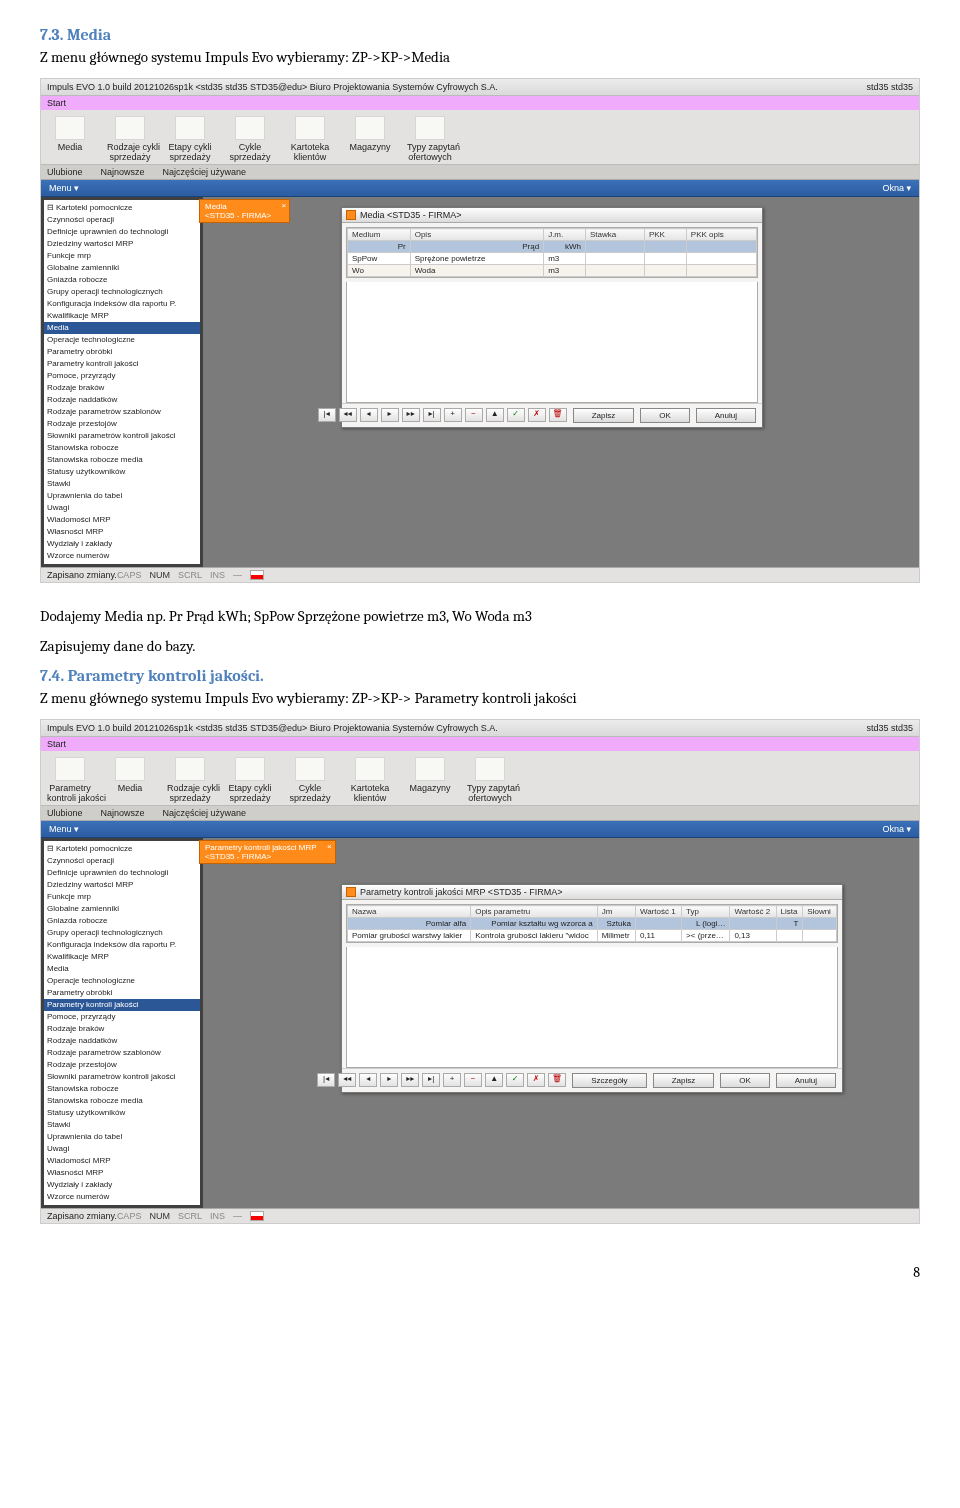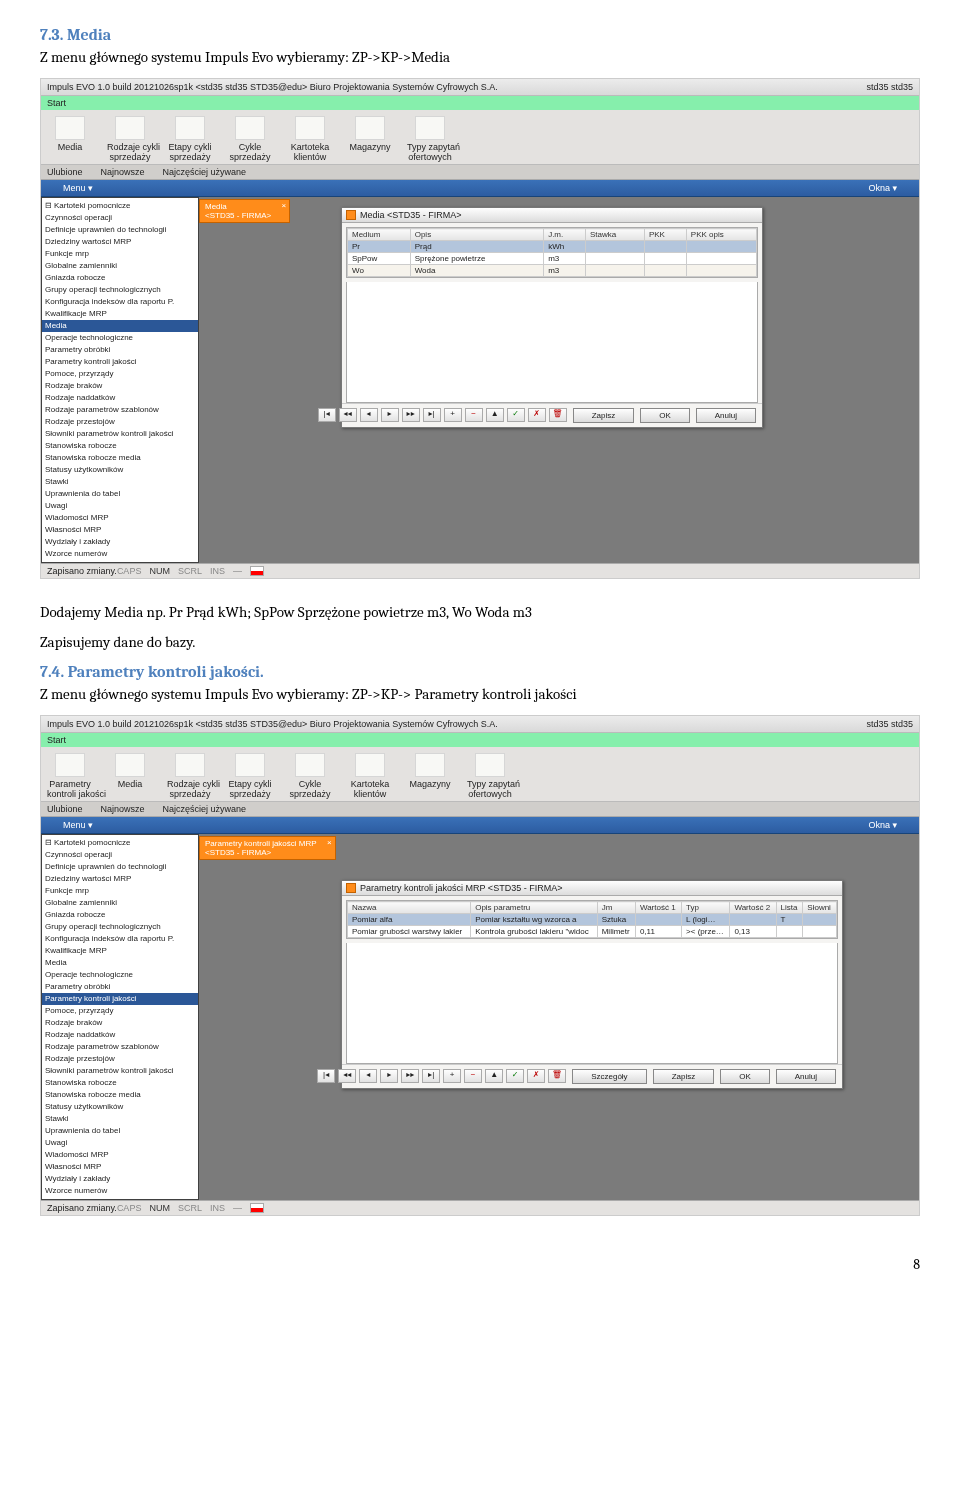--- a/index.html
+++ b/index.html
@@ -27,21 +27,21 @@
   }
   .screenshot-wrap {
     margin: 12px 0 24px 0;
   }
   
   .app {
     border: 1px solid #ccc;
     font-family: Tahoma, Arial, sans-serif;
     font-size: 9px;
     color: #222;
-    background:#86efac;
+    background:#f0abfc;
   }
   .app-titlebar {
     background: linear-gradient(#ececec,#d9d9d9);
     padding: 3px 6px;
     border-bottom:1px solid #bbb;
     display:flex;
     justify-content: space-between;
   }
   .ribbon {
     background:#e4e2e0;
@@ -66,21 +66,21 @@
     background:#d0cecb;
     font-size:9px;
     padding:2px 6px;
     display:flex;
     gap:18px;
     border-bottom:1px solid #aaa;
   }
   .menubar {
     background: linear-gradient(#3a71b8,#2c5ca1);
     color:#fff;
-    padding:3px 22px;
+    padding:3px 8px;
     display:flex;
     justify-content: space-between;
     border-bottom:1px solid #184479;
   }
   .workspace {
     display:flex;
     background:#7b7b7b;
     min-height: 280px;
     position:relative;
   }
@@ -92,21 +92,21 @@
     color:#fff;
     font-size:8px;
     padding:2px 18px 2px 5px;
     border:1px solid #c46200;
     white-space:pre;
   }
   .tabdoc .x {position:absolute;right:3px;top:1px;color:#fff;}
   .tree {
     background:#fff;
     width: 156px;
-    border:1px solid #404040;
+    border:3px solid #404040;
     margin:0;
     padding:2px 0;
     font-size:8px;
     line-height: 12px;
     overflow:hidden;
   }
   .tree div {padding:0 3px;white-space:nowrap;}
   .tree .root {font-weight:normal;}
   .tree .sel {background:#2b5797;color:#fff;}
   .inner-window {
@@ -138,21 +138,21 @@
     padding:1px 4px;
     text-align:left;
     font-weight:normal;
   }
   .grid thead th {
     background: linear-gradient(#fafafa,#e4e4e4);
     color:#333;
   }
   .grid tbody td {background:#fff;}
   .grid tbody tr.alt td {background:#f6f3ec;}
-  .grid tbody tr.sel td {background:#b3c5dc;}
+  .grid tbody tr.sel td {background:#b3c5dc;text-align:right;}
   .grid-body {
     height: 120px;
     background:#fff;
     border:1px solid #aaa;
     border-top:none;
     margin:0 4px;
   }
   .win-footer {
     display:flex;
     justify-content:flex-end;

